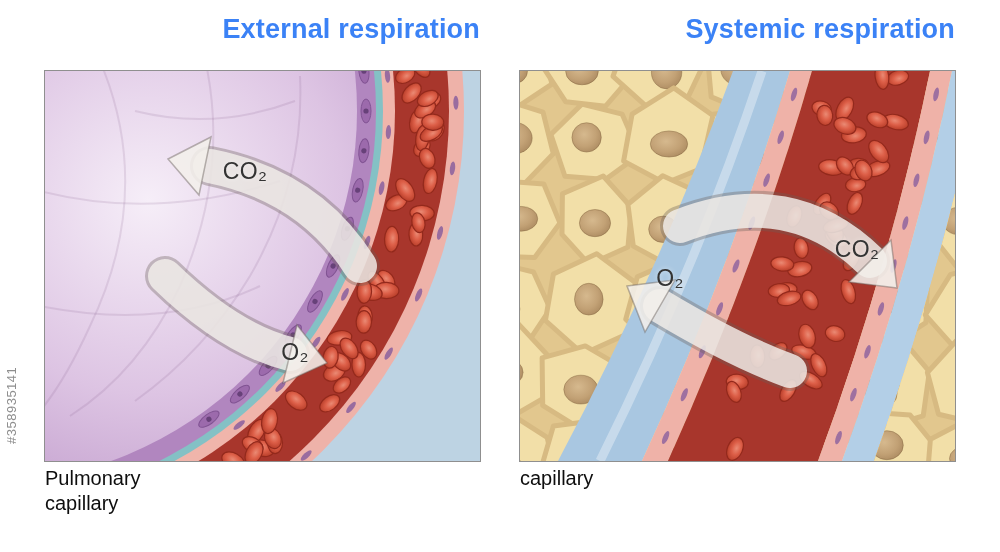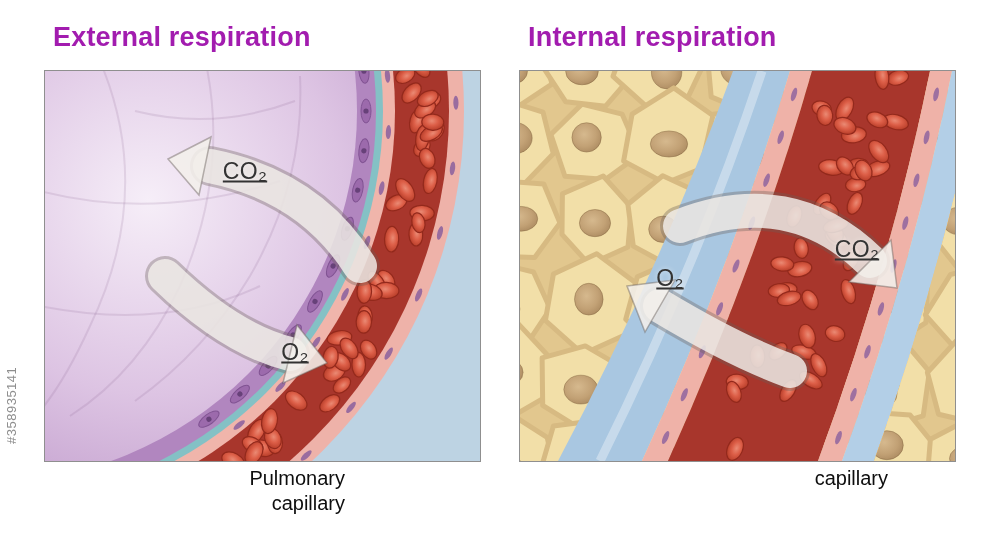--- a/index.html
+++ b/index.html
@@ -4,40 +4,40 @@
 <style>
   html,body{margin:0;padding:0;background:#fff;}
   .stage{
     position:relative;width:1000px;height:552px;background:#ffffff;overflow:hidden;
     font-family:"Liberation Sans","DejaVu Sans",sans-serif;
   }
   .panel{position:absolute;top:0;width:435px;height:552px;}
   .panel-left{left:45px;}
   .panel-right{left:520px;}
   .panel-title{
-    position:absolute;top:14px;left:0;width:100%;margin:8px;text-align:left;
-    font-size:27px;font-weight:600;color:#a21caf;letter-spacing:0.2px;
+    position:absolute;top:14px;left:0;width:100%;margin:0;text-align:right;
+    font-size:27px;font-weight:600;color:#3b82f6;letter-spacing:0.2px;
   }
   .figure{
     position:absolute;top:70px;left:0;width:435px;height:390px;
     border:1px solid #8f8f8f;box-sizing:content-box;margin-left:-1px;
   }
   .figure svg{display:block;width:435px;height:390px;}
   .arrow-label{
     position:absolute;transform:translate(-50%,-50%);
     font-size:23px;color:#333333;letter-spacing:0.3px;
     text-shadow:0 0 5px rgba(255,255,255,0.55);
-    pointer-events:none;white-space:nowrap;text-decoration:underline;
+    pointer-events:none;white-space:nowrap;
   }
   #lbl-l-co2{left:200px;top:100px;}
   #lbl-l-o2{left:250px;top:281px;}
   #lbl-r-o2{left:150px;top:207px;}
   #lbl-r-co2{left:337px;top:178px;}
   .caption{
-    position:absolute;top:466px;text-align:right;
+    position:absolute;top:466px;text-align:left;
     font-size:20px;line-height:25px;color:#0e0e0e;
   }
   .panel-left .caption{left:0;width:300px;}
   .panel-right .caption{left:0;width:368px;}
   .watermark{
     position:absolute;left:4px;top:328px;height:116px;
     writing-mode:vertical-rl;transform:rotate(180deg);
     font-size:13px;color:#8e8e8e;letter-spacing:0.5px;
   }
 </style>
@@ -326,21 +326,21 @@
       <div id="lbl-l-o2" class="arrow-label">O₂</div>
     </div>
 
     <div class="caption">
       <div>Pulmonary</div>
       <div>capillary</div>
     </div>
   </section>
 
   <section class="panel panel-right">
-    <h2 class="panel-title">Internal respiration</h2>
+    <h2 class="panel-title">Systemic respiration</h2>
 
     <div class="figure">
       <svg id="svg-right" viewBox="0 0 435 390" aria-hidden="true">
         <defs>
           <radialGradient id="rbcGR" cx="45%" cy="42%" r="62%">
             <stop offset="0%" stop-color="#ea8a74"></stop>
             <stop offset="45%" stop-color="#dd5f48"></stop>
             <stop offset="100%" stop-color="#b43a26"></stop>
           </radialGradient>
           <radialGradient id="nucG" cx="42%" cy="40%" r="68%">

